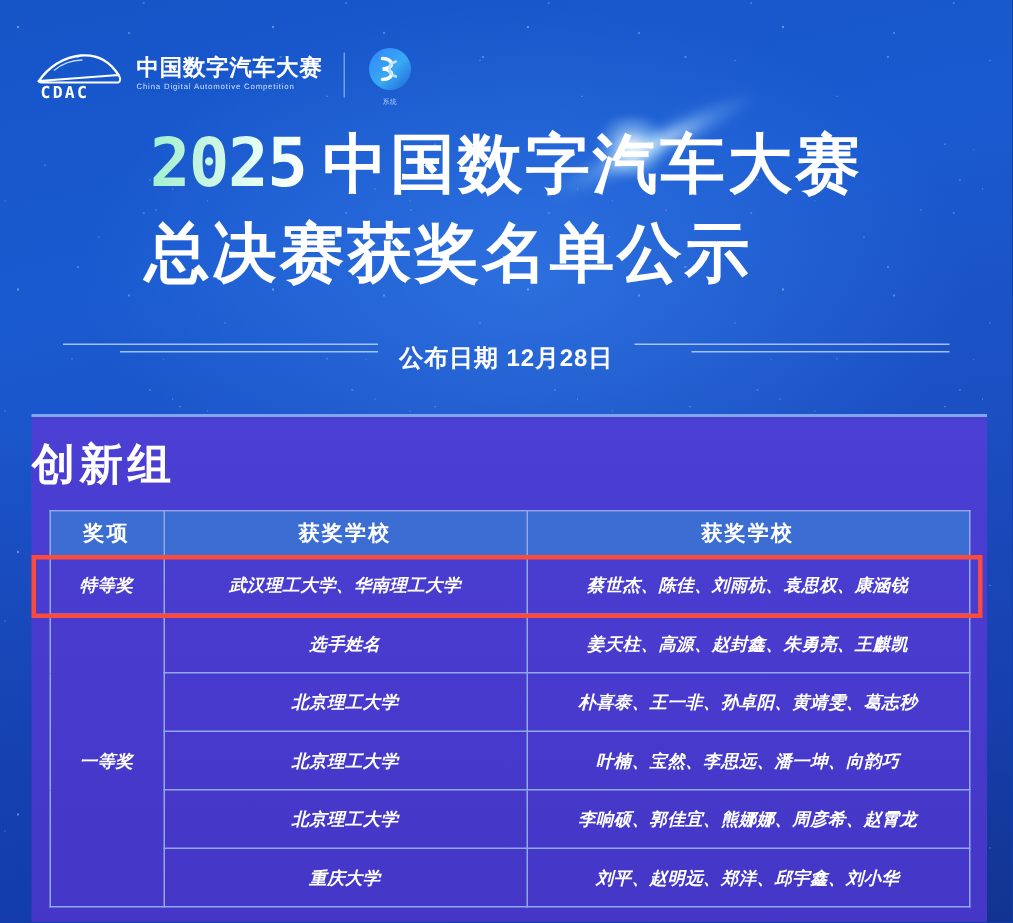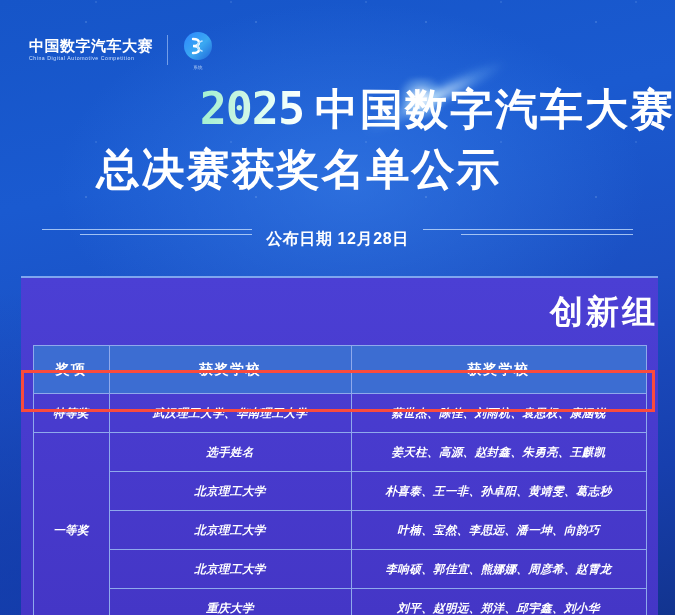--- a/index.html
+++ b/index.html
@@ -113,21 +113,21 @@
     margin-top: 1px;
     letter-spacing: 0.3px;
   }
 
   
   .title-line1 {
     position: absolute;
     top: 86px;
     left: 0;
     width: 675px;
-    text-align: right;
+    text-align: center;
     font-size: 43px;
     font-weight: bold;
     line-height: 1;
     white-space: nowrap;
     letter-spacing: 2px;
   }
   .year {
     font-family: "DejaVu Sans Mono", monospace;
     font-weight: bold;
     font-size: 45px;
@@ -185,23 +185,23 @@
     position: absolute;
     left: 21px;
     top: 276px;
     width: 637px;
     height: 339px;
     background: linear-gradient(180deg, #4b3fd4 0%, #4436c6 100%);
     border-top: 2px solid #7fa6ef;
     overflow: hidden;
   }
   .panel-title {
-    text-align: right;
-    color: #ffffff;
-    font-size: 33px;
+    text-align: left;
+    color: #ffffff;
+    font-size: 29px;
     font-weight: bold;
     letter-spacing: 3px;
     padding-top: 12px;
     padding-bottom: 10px;
   }
 
   table.awards {
     width: 613px;
     margin: 0 auto;
     border-collapse: collapse;
@@ -212,21 +212,21 @@
     color: #ffffff;
     text-align: center;
     vertical-align: middle;
     white-space: nowrap;
   }
   table.awards th {
     background: #3c6dd2;
     font-size: 14px;
     font-weight: bold;
     letter-spacing: 1.5px;
-    height: 48px;
+    height: 30px;
   }
   table.awards td {
     background: transparent;
     font-size: 11.5px;
     font-weight: bold;
     letter-spacing: 0.4px;
     height: 39px;
     font-style: italic;
   }
   td.award-col { font-size: 11.5px; letter-spacing: 1px; }
@@ -251,20 +251,28 @@
 
 <div class="poster">
 
   <div class="speckles"></div>
   <div class="speckles s2"></div>
   <div class="glow-streak"></div>
   <div class="glow-core"></div>
 
   <div class="logo-bar">
 
+    <span>
+      <svg class="car-mark" width="62" height="34" viewBox="0 0 62 34">
+        <path d="M4 21 C10 12, 20 5, 32 4 C44 3, 52 9, 57 17" fill="none" stroke="#ffffff" stroke-width="1.6" stroke-linecap="round"></path>
+        <path d="M57 17 C58.5 19, 58.5 21, 57 22 L6 22 C4 22, 3 21, 4 21 Z" fill="none" stroke="#ffffff" stroke-width="1.3" stroke-linejoin="round"></path>
+        <path d="M14 14 C20 9, 27 7, 33 7" fill="none" stroke="#bcd8ff" stroke-width="0.9"></path>
+        <text x="5" y="32" font-family="DejaVu Sans Mono, monospace" font-size="11" font-weight="bold" fill="#ffffff" letter-spacing="1.5">CDAC</text>
+      </svg>
+    </span>
 
     <div class="logo-words">
       <div class="logo-text-cn">中国数字汽车大赛</div>
       <div class="logo-text-en">China Digital Automotive Competition</div>
     </div>
 
     <div class="logo-divider"></div>
 
     <div>
       <svg class="partner-mark" width="34" height="34" viewBox="0 0 34 34">

